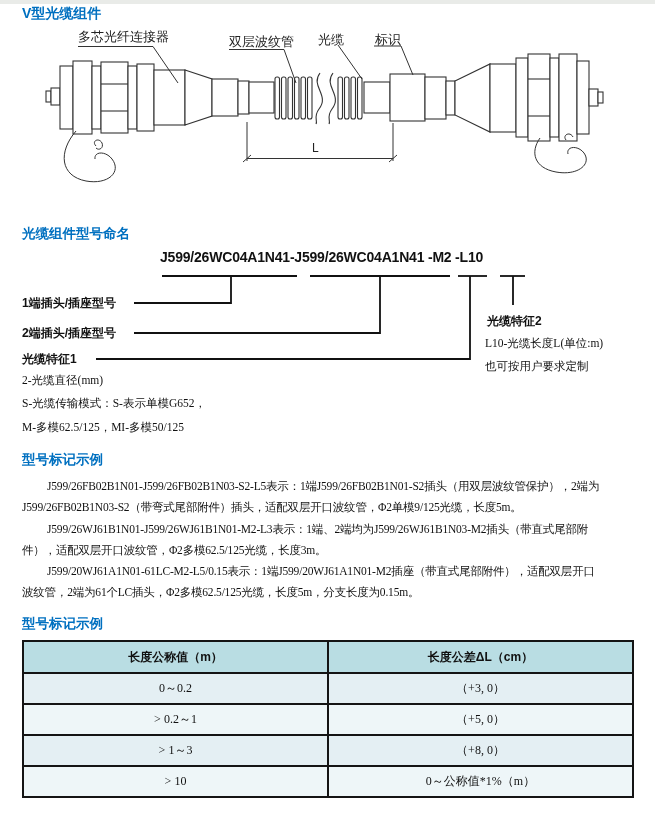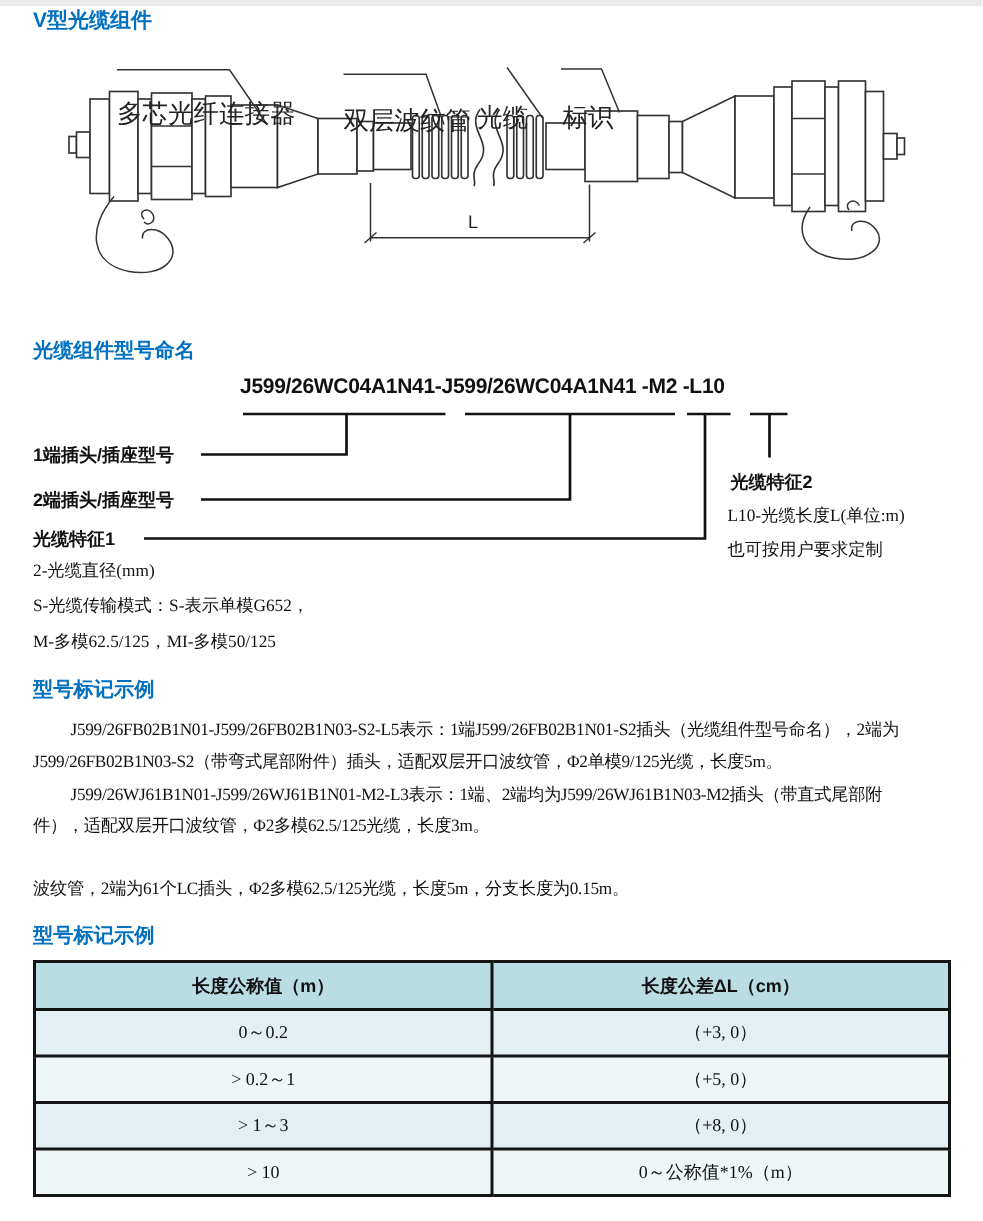--- a/index.html
+++ b/index.html
@@ -2,21 +2,21 @@
 <html><head>
 <meta charset="utf-8">
 <style>
   html,body{margin:0;padding:0;}
   .page{position:relative;width:655px;height:808px;background:#ffffff;overflow:hidden;
         font-family:"Liberation Sans",sans-serif;color:#1a1a1a;}
   .topbar{position:absolute;left:0;top:0;width:655px;height:4px;background:#e9ebe8;}
   .linework{position:absolute;left:0;top:0;z-index:1;}
   .t{position:absolute;z-index:2;white-space:nowrap;}
   .h{font-size:13.5px;font-weight:bold;color:#0070C0;}
-  .dlabel{font-size:17px;color:#222;margin-top:36px;}
+  .dlabel{font-size:13px;color:#222;}
   .dim{font-size:12px;color:#222;}
   .note{font-size:12px;font-weight:bold;color:#111;letter-spacing:.2px;}
   .model{font-size:14px;font-weight:bold;color:#111;letter-spacing:-0.2px;}
   .callout{font-size:12px;font-weight:bold;color:#111;}
   .feat{font-family:"Liberation Serif",serif;font-size:11.5px;color:#111;}
   .ex-line{position:absolute;z-index:2;white-space:nowrap;font-family:"Liberation Serif",serif;
            font-size:11.5px;letter-spacing:-0.2px;color:#111;left:22px;}
   .ex-line.indent{left:47px;}
   table.tol{position:absolute;z-index:2;left:22px;top:640px;width:612px;border-collapse:collapse;
             table-layout:fixed;}
@@ -134,24 +134,25 @@
   <div class="t callout" style="left:22px;top:325px">2端插头/插座型号</div>
   <div class="t callout" style="left:22px;top:351px">光缆特征1</div>
   <div class="t callout" style="left:487px;top:313px">光缆特征2</div>
   <div class="t feat" style="left:485px;top:336px">L10-光缆长度L(单位:m)</div>
   <div class="t feat" style="left:485px;top:359px">也可按用户要求定制</div>
   <div class="t feat" style="left:22px;top:373px">2-光缆直径(mm)</div>
   <div class="t feat" style="left:22px;top:396px">S-光缆传输模式：S-表示单模G652，</div>
   <div class="t feat" style="left:22px;top:420px">M-多模62.5/125，MI-多模50/125</div>
 
   <div class="t h" style="left:22px;top:451px">型号标记示例</div>
-  <div class="ex-line indent" style="top:479px">J599/26FB02B1N01-J599/26FB02B1N03-S2-L5表示：1端J599/26FB02B1N01-S2插头（光缆组件型号命名），2端为</div>
+  <div class="ex-line indent" style="top:479px">J599/26FB02B1N01-J599/26FB02B1N03-S2-L5表示：1端J599/26FB02B1N01-S2插头（用双层波纹管保护），2端为</div>
   <div class="ex-line" style="top:500px">J599/26FB02B1N03-S2（带弯式尾部附件）插头，适配双层开口波纹管，Φ2单模9/125光缆，长度5m。</div>
   <div class="ex-line indent" style="top:522px">J599/26WJ61B1N01-J599/26WJ61B1N01-M2-L3表示：1端、2端均为J599/26WJ61B1N03-M2插头（带直式尾部附</div>
   <div class="ex-line" style="top:543px">件），适配双层开口波纹管，Φ2多模62.5/125光缆，长度3m。</div>
+  <div class="ex-line indent" style="top:564px">J599/20WJ61A1N01-61LC-M2-L5/0.15表示：1端J599/20WJ61A1N01-M2插座（带直式尾部附件），适配双层开口</div>
   <div class="ex-line" style="top:585px">波纹管，2端为61个LC插头，Φ2多模62.5/125光缆，长度5m，分支长度为0.15m。</div>
 
   <div class="t h" style="left:22px;top:615px">型号标记示例</div>
 
   <table class="tol">
     <thead>
       <tr>
         <th>长度公称值（m）</th>
         <th>长度公差ΔL（cm）</th>
       </tr>

